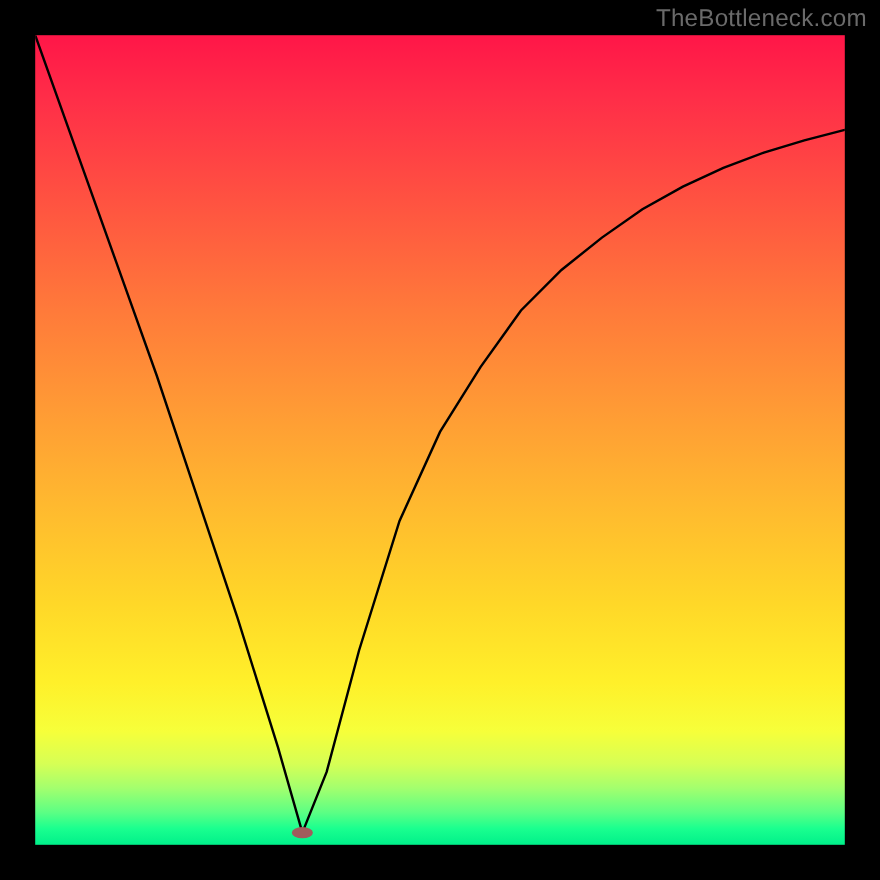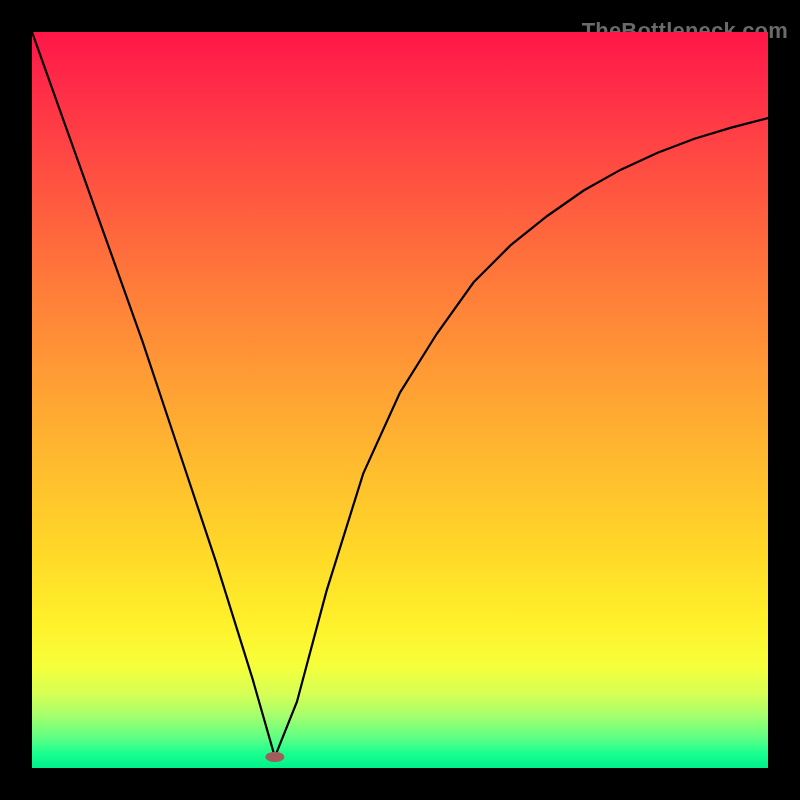--- a/index.html
+++ b/index.html
@@ -12,25 +12,25 @@
     font-family: Arial, Helvetica, sans-serif;
   }
   .frame {
     position: relative;
     width: 800px;
     height: 800px;
     background: #000;
   }
   .watermark {
     position: absolute;
-    top: 18px;
+    top: 4px;
     right: 12px;
     color: #6a6a6a;
     font-size: 22px;
-    font-weight: 700;
+    font-weight: 400;
     letter-spacing: 0.2px;
   }
   .plot {
     position: absolute;
     left: 32px;
     top: 32px;
     width: 736px;
     height: 736px;
     background: linear-gradient(to bottom,
       #ff1648 0%,

